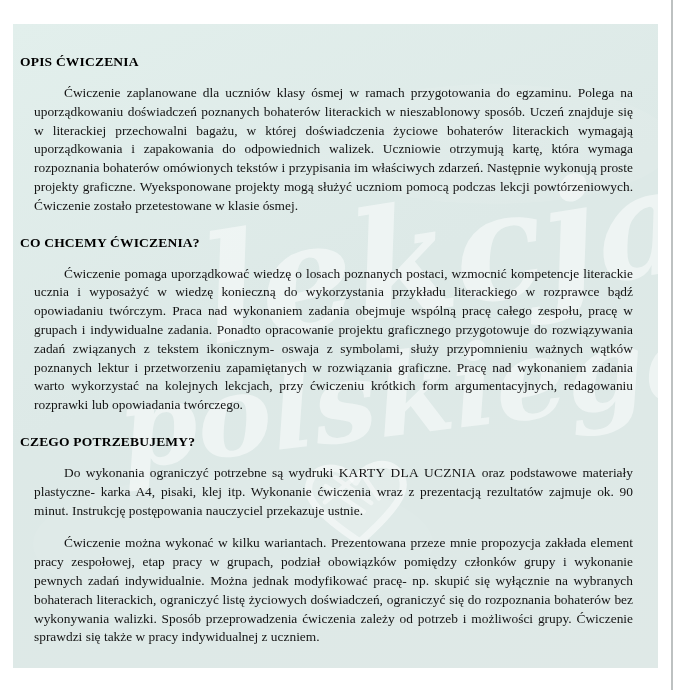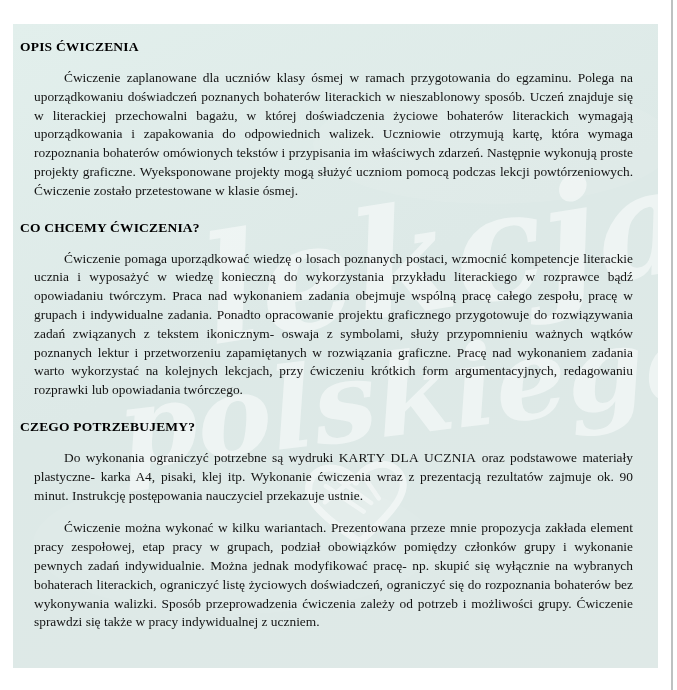--- a/index.html
+++ b/index.html
@@ -16,21 +16,21 @@
     position:absolute; left:13px; top:24px;
     width:645px; height:644px;
     background:linear-gradient(155deg,#e2efec 0%,#dde9e7 45%,#dfe9e7 100%);
   }
   .watermark-svg { position:absolute; left:0; top:0; width:645px; height:644px; z-index:0; }
   .content { position:relative; z-index:1; padding:14px 11px 18px 7px; }
   h2.sec {
     font-size:13.5px; font-weight:bold; color:#000;
     margin:19px 0 8px 0; letter-spacing:0.2px;
   }
-  section:first-child h2.sec { margin-top:1px; }
+  section:first-child h2.sec { margin-top:16px; }
   p.body {
     font-size:13.4px; line-height:18.8px; color:#131313;
     text-align:justify; text-indent:30px; margin:14px;
   }
   p.body span.b { font-weight:normal; letter-spacing:0.3px; }
   .right-rule {
     position:absolute; left:671px; top:0;
     width:2px; height:690px; background:#bdc1c1;
   }
 </style>

